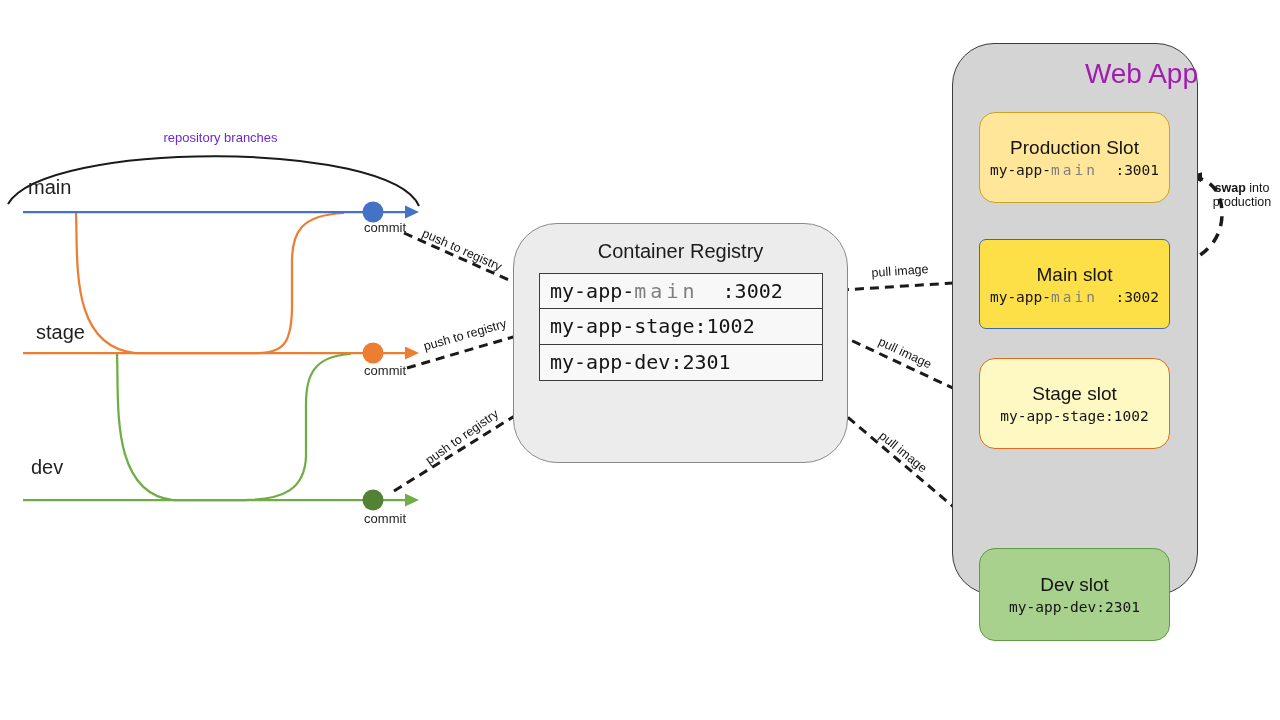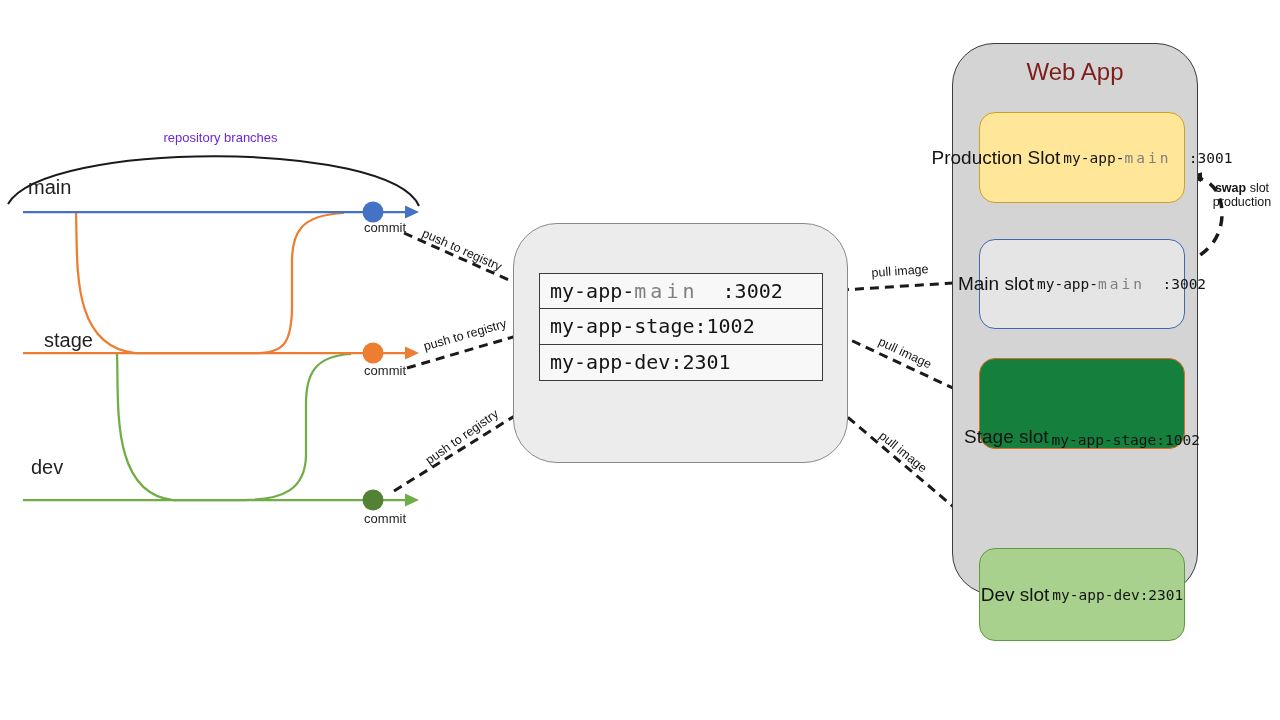--- a/index.html
+++ b/index.html
@@ -26,23 +26,23 @@
                   background:#F8F8F8;box-sizing:border-box;}
   .registry-row{height:35.3px;border-bottom:1.5px solid #3b3b3b;display:flex;align-items:center;
                 padding-left:10px;box-sizing:border-box;
                 font-family:"DejaVu Sans Mono",monospace;font-size:20px;white-space:pre;color:#141414;}
   .registry-row:last-child{border-bottom:none;}
   .hl{color:#7f7f7f;letter-spacing:4px;}
 
   
   .webapp-box{left:952px;top:43px;width:246px;height:552px;border-radius:42px;
               background:#D4D4D4;border:1.6px solid #3b3b3b;box-sizing:border-box;}
-  .webapp-title{left:952px;top:58px;width:246px;font-size:24px;color:#7f1d1d;}
-  .slot{left:979px;width:206px;border-radius:16px;box-sizing:border-box;border:1.6px solid #999;
-        display:flex;flex-direction:row;align-items:center;justify-content:center;gap:3px;}
+  .webapp-title{left:952px;top:58px;width:246px;font-size:28px;color:#a21caf;text-align:right;}
+  .slot{left:979px;width:191px;border-radius:16px;box-sizing:border-box;border:1.6px solid #999;
+        display:flex;flex-direction:column;align-items:center;justify-content:center;gap:3px;}
   .slot-title{font-size:19px;color:#141414;white-space:nowrap;}
   .slot-image{font-family:"DejaVu Sans Mono",monospace;font-size:14.5px;white-space:pre;color:#141414;}
   .slot-image .hl{letter-spacing:3px;}
   .slot-prod{top:112px;height:91px;}
   .slot-main{top:239px;height:90px;}
   .slot-stage{top:358px;height:91px;}
   .slot-dev{top:512px;height:93px;margin-top:36px;}
 
   
   .swap-label{left:1202px;top:181px;width:80px;font-size:12.5px;line-height:1.15;color:#141414;text-align:center;}
@@ -84,63 +84,64 @@
 
     <line x1="825" y1="291" x2="970" y2="282" stroke="#1a1a1a" stroke-width="3" stroke-dasharray="9 6" marker-end="url(#ah)"></line>
     <line x1="825" y1="328" x2="974" y2="398" stroke="#1a1a1a" stroke-width="3" stroke-dasharray="9 6" marker-end="url(#ah)"></line>
     <line x1="825" y1="398" x2="969" y2="520" stroke="#1a1a1a" stroke-width="3" stroke-dasharray="9 6" marker-end="url(#ah)"></line>
 
     <path d="M 1167 268 C 1204 261, 1222 240, 1222 214 C 1222 190, 1209 178, 1189 176" fill="none" stroke="#1a1a1a" stroke-width="3.5" stroke-dasharray="10 8" marker-end="url(#ah)"></path>
   </svg>
 
   <div class="abs repo-caption ctr" style="left:118px;top:130px;width:205px;">repository branches</div>
   <div class="abs branch-label" style="left:28px;top:176px;">main</div>
-  <div class="abs branch-label" style="left:44px;top:321px;margin-top:8px;">stage</div>
+  <div class="abs branch-label" style="left:36px;top:321px;">stage</div>
   <div class="abs branch-label" style="left:31px;top:456px;">dev</div>
 
   <div class="abs commit-label" style="left:346px;top:220px;">commit</div>
   <div class="abs commit-label" style="left:346px;top:363px;">commit</div>
   <div class="abs commit-label" style="left:346px;top:511px;">commit</div>
 
   <div class="abs rot-label" style="left:407px;top:243px;width:110px;transform:rotate(24deg);">push to registry</div>
   <div class="abs rot-label" style="left:410px;top:328px;width:110px;transform:rotate(-16deg);">push to registry</div>
   <div class="abs rot-label" style="left:407px;top:430px;width:110px;transform:rotate(-35deg);">push to registry</div>
 
   <div class="abs rot-label" style="left:860px;top:264px;width:80px;transform:rotate(-4deg);">pull image</div>
   <div class="abs rot-label" style="left:865px;top:346px;width:80px;transform:rotate(25deg);">pull image</div>
   <div class="abs rot-label" style="left:863px;top:445px;width:80px;transform:rotate(39deg);">pull image</div>
 
   <div class="abs registry-box"></div>
+  <div class="abs registry-title ctr">Container Registry</div>
   <div class="abs registry-table">
     <div class="registry-row"><span>my-app-</span><span class="hl">main</span><span>  :3002</span></div>
     <div class="registry-row"><span>my-app-stage:1002</span></div>
     <div class="registry-row"><span>my-app-dev:2301</span></div>
   </div>
 
   <div class="abs webapp-box"></div>
   <div class="abs webapp-title ctr">Web App</div>
 
   <div class="abs slot slot-prod" style="background-color: rgb(255, 230, 153); border-color: rgb(201, 162, 39);">
     <div class="slot-title">Production Slot</div>
     <div class="slot-image"><span>my-app-</span><span class="hl">main</span><span>  :3001</span></div>
   </div>
 
-  <div class="abs slot slot-main" style="background-color: #e5e5e5; border-color: rgb(65, 105, 178);">
+  <div class="abs slot slot-main" style="background-color: #fde047; border-color: rgb(65, 105, 178); border-radius: 7px;">
     <div class="slot-title">Main slot</div>
     <div class="slot-image"><span>my-app-</span><span class="hl">main</span><span>  :3002</span></div>
   </div>
 
-  <div class="abs slot slot-stage" style="background-color: #15803d; border-color: rgb(222, 107, 31); align-items: flex-end;">
+  <div class="abs slot slot-stage" style="background-color: #fef9c3; border-color: rgb(222, 107, 31);">
     <div class="slot-title">Stage slot</div>
     <div class="slot-image">my-app-stage:1002</div>
   </div>
 
   <div class="abs slot slot-dev" style="background-color: rgb(169, 209, 142); border-color: rgb(95, 156, 65);">
     <div class="slot-title">Dev slot</div>
     <div class="slot-image">my-app-dev:2301</div>
   </div>
 
   <div class="abs swap-label">
-    <b>swap</b><span> slot</span><br>
+    <b>swap</b><span> into</span><br>
     <span>production</span>
   </div>
 
 </div>
 
 </body></html>

